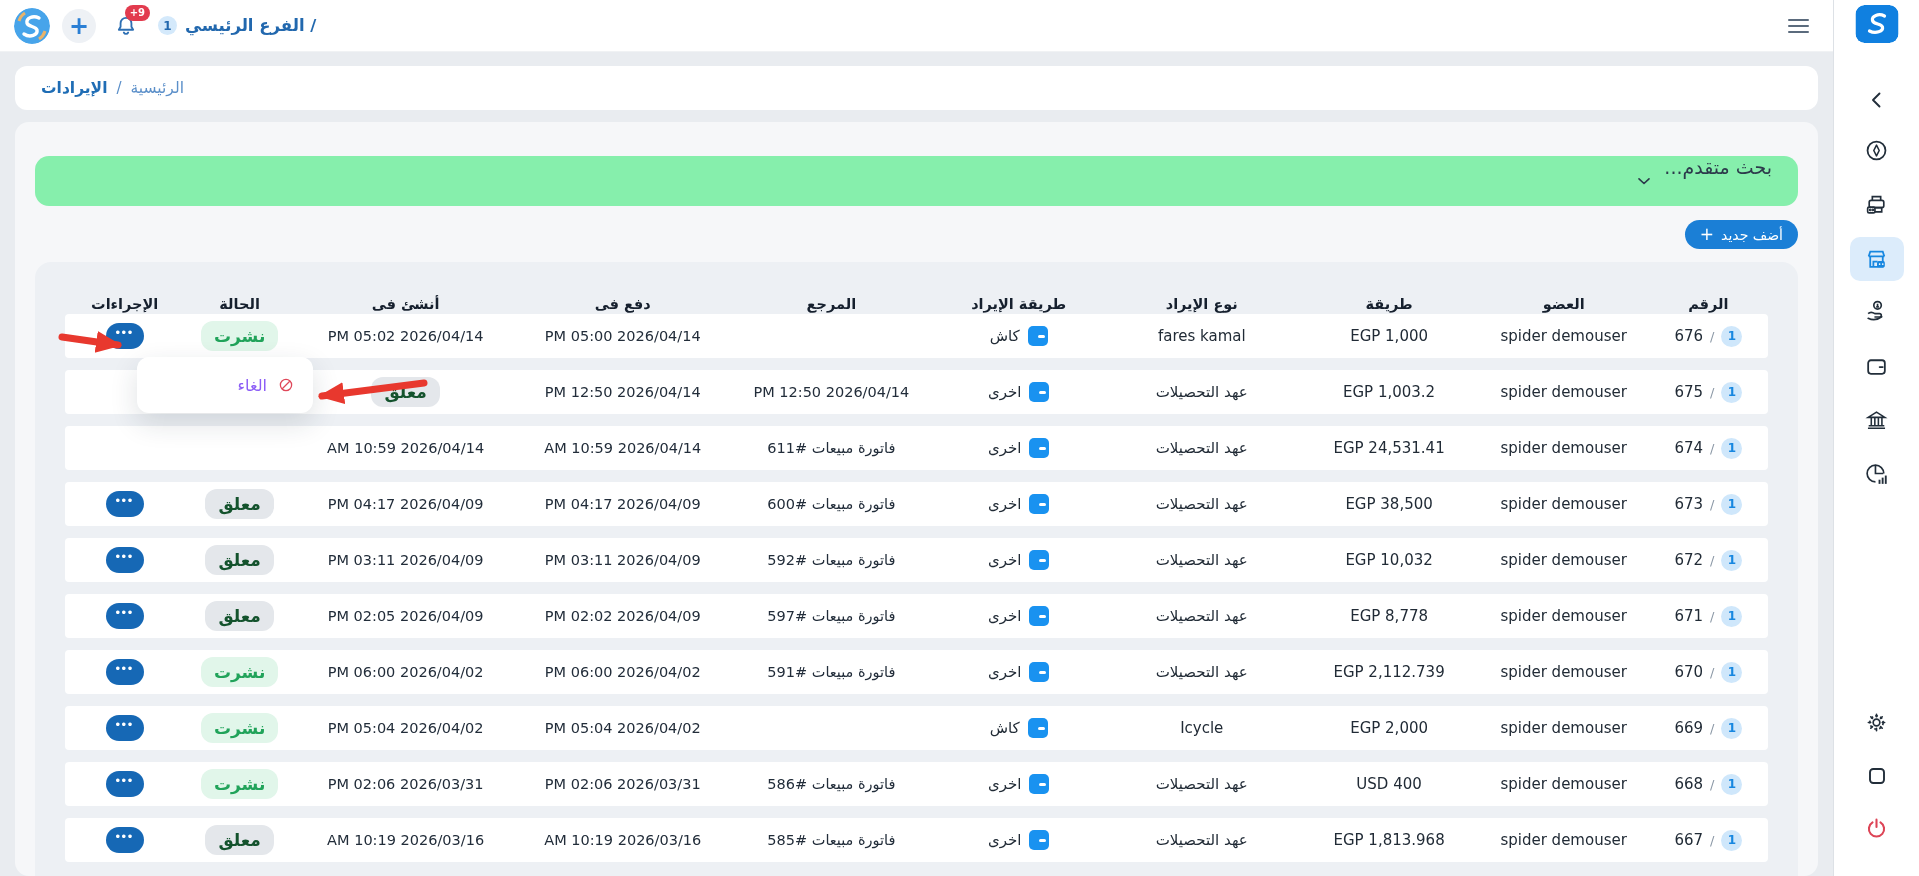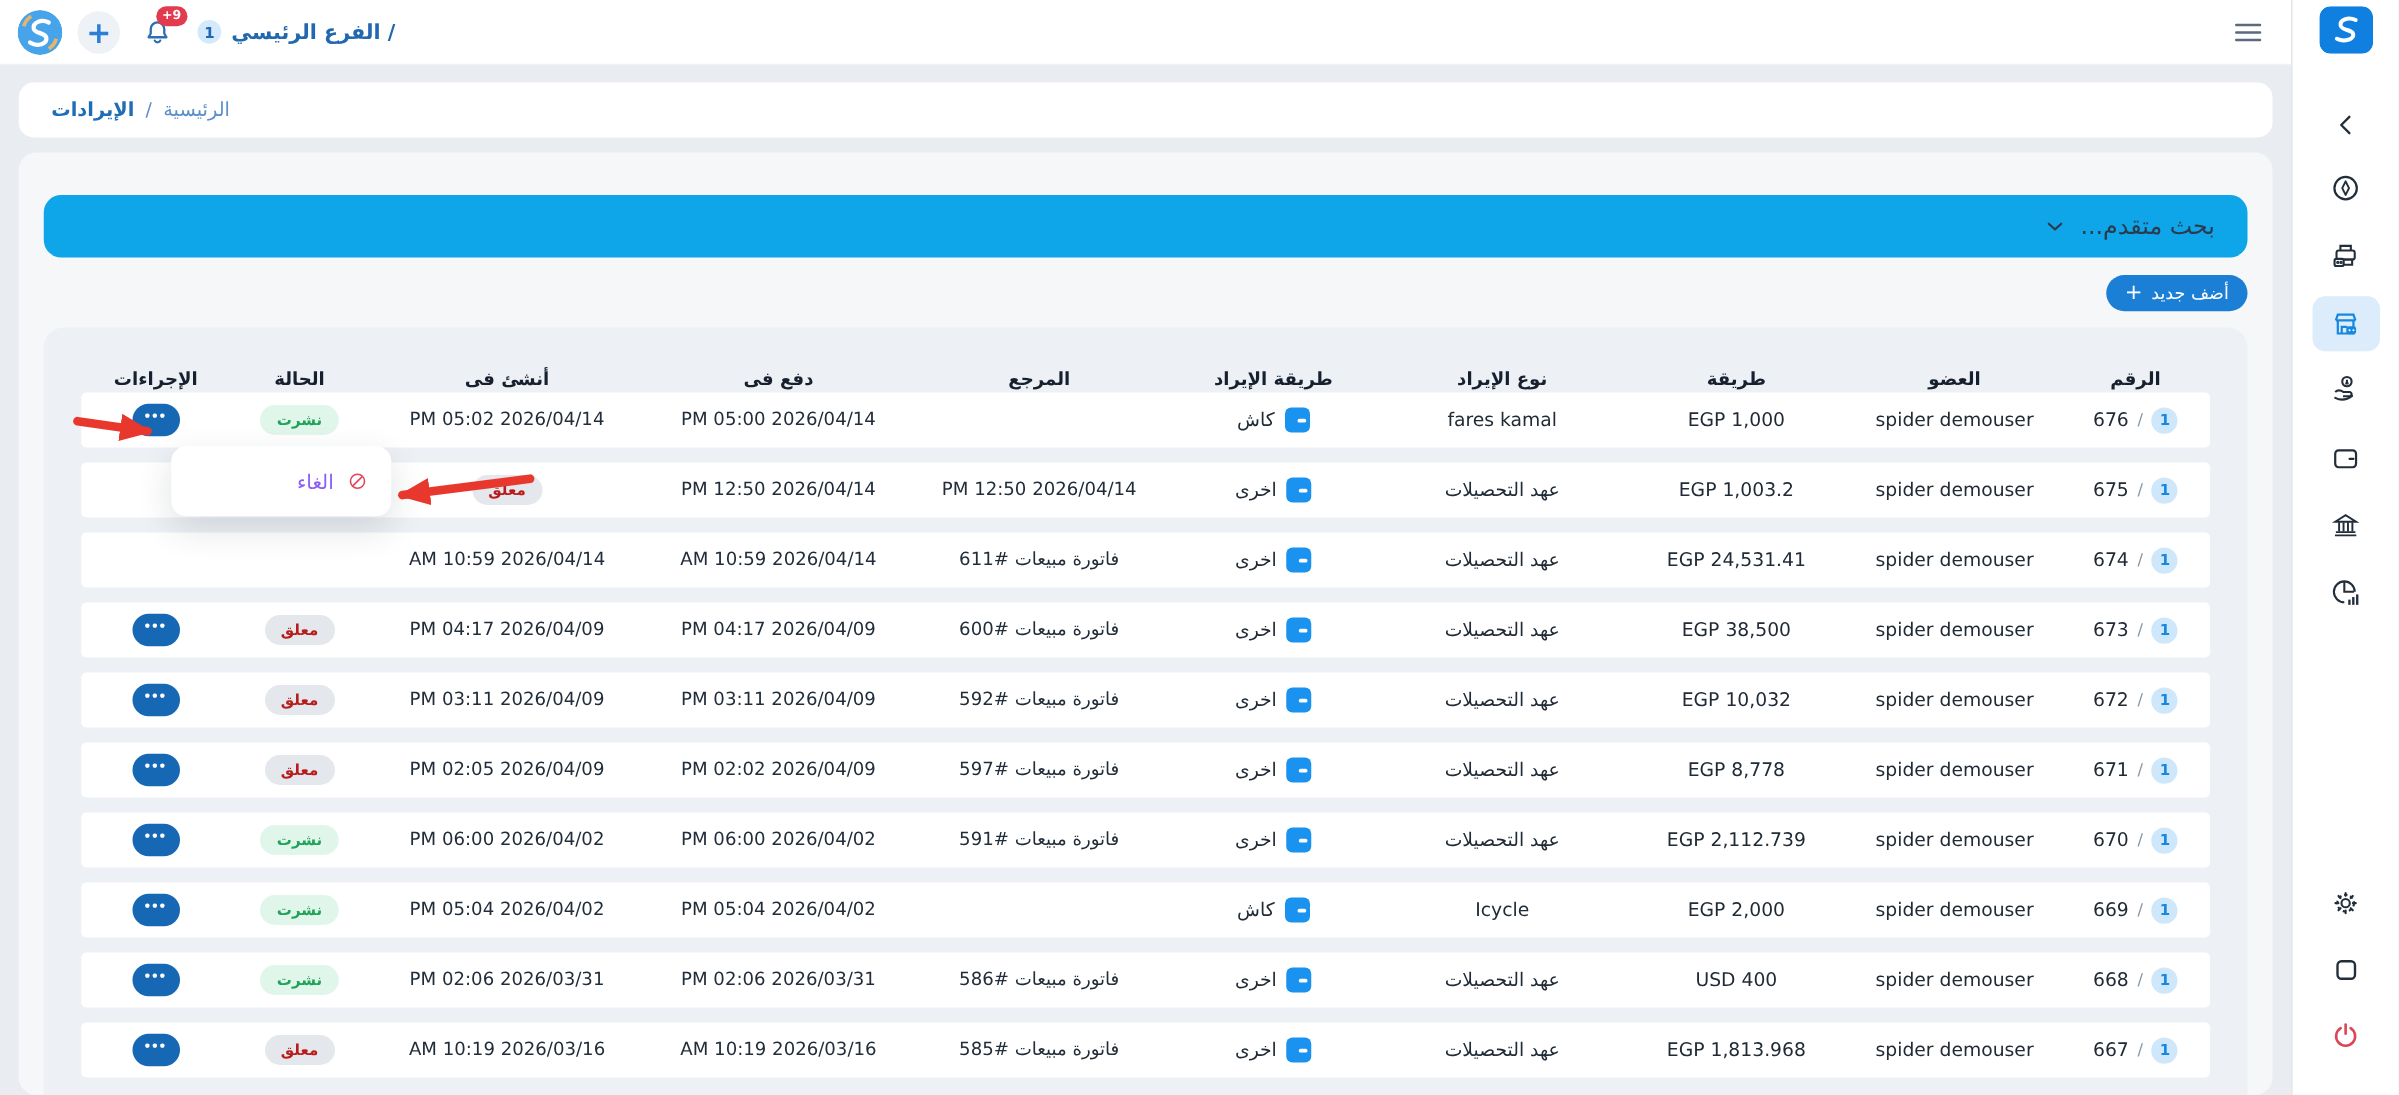--- a/index.html
+++ b/index.html
@@ -37,22 +37,22 @@
   #crumbbar { position:absolute; left:15px; top:66px; width:1803px; height:44px; background:#fff;
               border-radius:12px; display:flex; align-items:center; justify-content:flex-end;
               padding:0 26px; direction:rtl; }
   #crumbbar .home { color:#5b8fc9; font-size:15.5px; }
   #crumbbar .sep { color:#5b8fc9; margin:0 9px; font-size:15px; }
   #crumbbar .cur { color:#1f6db5; font-weight:bold; font-size:15.5px; }
 
   
   #maincard { position:absolute; left:15px; top:122px; width:1803px; height:754px;
               background:#f6f7f9; border-radius:14px; }
-  #searchbar { position:absolute; left:20px; top:34px; right:20px; height:50px; background:#0ea5e9;
-               border-radius:14px; direction:rtl; display:flex; align-items:center; padding:0 26px;
+  #searchbar { position:absolute; left:20px; top:34px; right:20px; height:50px; background:#86efac;
+               border-radius:14px; direction:rtl; display:flex; padding:0 26px;
                cursor:pointer; }
   #searchbar .s-label { color:#2c3a4b; font-size:19px; }
   #searchbar .chev { margin-right:10px; display:flex; align-items:center; }
   #addrow { position:absolute; top:98px; right:20px; }
   #addbtn { background:#1b7fd6; color:#fff; border:none; border-radius:15px; height:29px;
             padding:0 15px; font-size:14px; font-family:inherit; cursor:pointer;
             display:flex; align-items:center; gap:7px; direction:rtl; }
   #addbtn .p { font-size:17px; line-height:1; }
 
   
@@ -66,23 +66,23 @@
   .cell.ltr { direction:ltr; }
   .cell.date { font-size:14.5px; color:#222d3a; }
   .numcell { display:flex; align-items:center; justify-content:center; gap:7px; }
   .numbadge { width:21px; height:21px; border-radius:50%; background:#cfe7fb; color:#1787e0;
               font-size:12px; font-weight:bold; display:flex; align-items:center; justify-content:center; }
   .slash { color:#8a97a5; font-size:13px; }
   .methodcell { display:flex; align-items:center; justify-content:center; gap:8px; }
   .m-icon { width:20px; height:20px; background:#1992f0; border-radius:5px; position:relative; flex:0 0 auto; }
   .m-icon::after { content:""; position:absolute; right:3px; top:9px; width:7px; height:3px;
                    background:#fff; border-radius:2px; }
-  .pill { display:inline-block; padding:5px 13px; border-radius:12px; font-size:12px; font-weight:bold; }
+  .pill { display:inline-block; padding:5px 13px; border-radius:12px; font-size:17px; font-weight:bold; }
   .pill.published { background:#e1f6ea; color:#21a35a; }
-  .pill.pending  { background:#e4e7eb; color:#b91c1c; }
+  .pill.pending  { background:#e4e7eb; color:#14532d; }
   .dotsbtn { width:38px; height:26px; border:none; border-radius:13px; background:#1668b5; color:#fff;
              cursor:pointer; font-size:13px; letter-spacing:1.5px; line-height:0; padding-bottom:7px; }
 
   
   #ctxmenu { position:absolute; left:137px; top:357px; width:176px; background:#fff; border-radius:12px;
              box-shadow:0 10px 28px rgba(25,39,60,.14); padding:6px; direction:rtl; z-index:30; }
   .mi { height:44px; display:flex; align-items:center; gap:10px; padding:0 12px; border-radius:9px;
         font-size:16px; color:#3a4754; cursor:pointer; }
   .mi.hl { background:#f3f4f6; }
   .mi.danger { color:#8b5cf6; }

